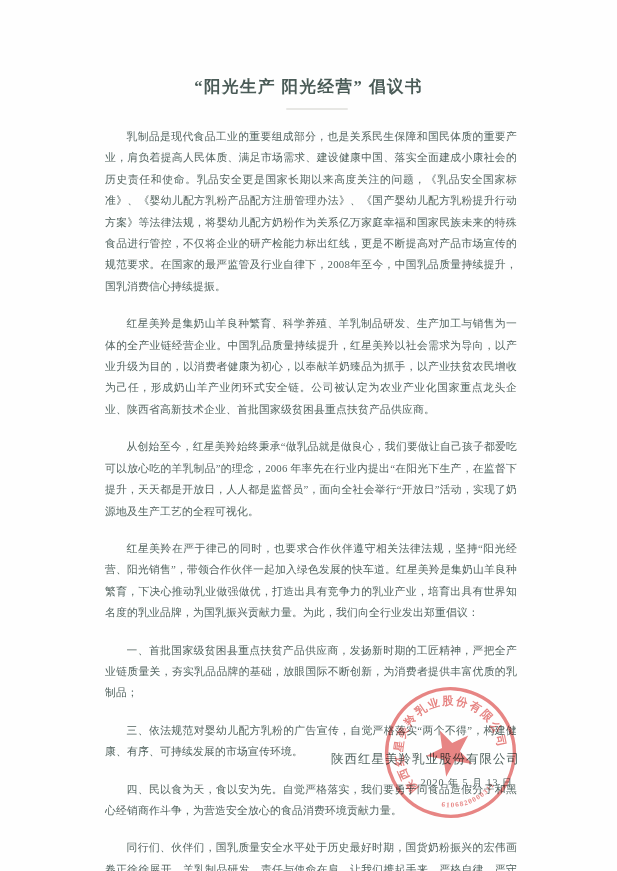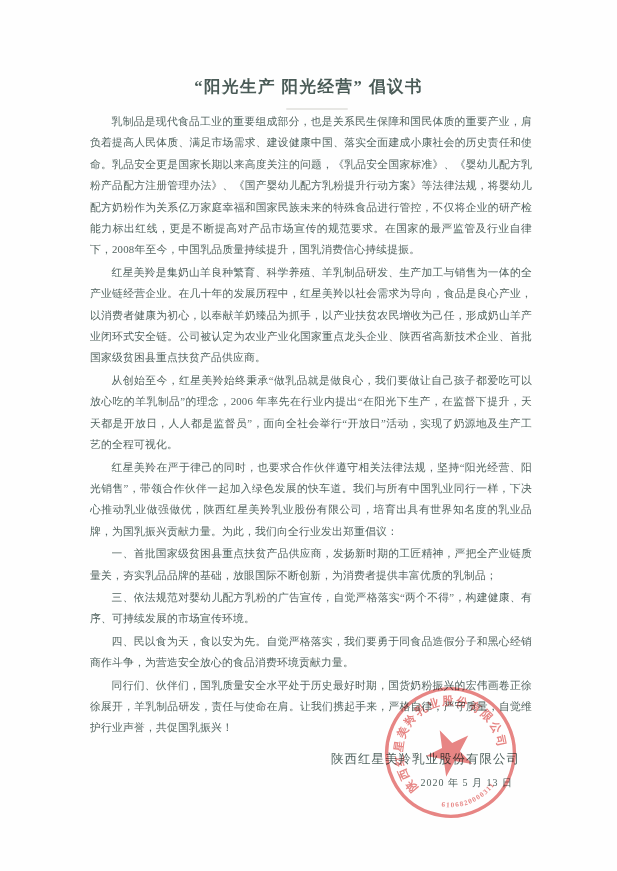--- a/index.html
+++ b/index.html
@@ -33,21 +33,21 @@
   .content {
     position: absolute;
     left: 89px; top: 110px;
     width: 444px;
     font-size: 10.8px;
     line-height: 21.4px;
     text-align: justify;
     color: #51635f;
     letter-spacing: 0.2px;
   }
-  .content p { margin: 1px; text-indent: 2em; }
+  .content p { margin: 16px; text-indent: 2em; }
   .signature-company {
     position: absolute;
     top: 751px; right: 97px;
     font-size: 12.5px;
     letter-spacing: 1px;
     color: #51635f;
   }
   .signature-date {
     position: absolute;
     top: 776px; right: 104px;
@@ -75,23 +75,23 @@
 <body>
 
 <div class="page">
 
   <div class="doc-title">“阳光生产 阳光经营” 倡议书</div>
 
   <div class="scan-artifact"></div>
 
   <div class="content">
     <p>乳制品是现代食品工业的重要组成部分，也是关系民生保障和国民体质的重要产业，肩负着提高人民体质、满足市场需求、建设健康中国、落实全面建成小康社会的历史责任和使命。乳品安全更是国家长期以来高度关注的问题，《乳品安全国家标准》、《婴幼儿配方乳粉产品配方注册管理办法》、《国产婴幼儿配方乳粉提升行动方案》等法律法规，将婴幼儿配方奶粉作为关系亿万家庭幸福和国家民族未来的特殊食品进行管控，不仅将企业的研产检能力标出红线，更是不断提高对产品市场宣传的规范要求。在国家的最严监管及行业自律下，2008年至今，中国乳品质量持续提升，国乳消费信心持续提振。</p>
-    <p>红星美羚是集奶山羊良种繁育、科学养殖、羊乳制品研发、生产加工与销售为一体的全产业链经营企业。在几十年的发展历程中，红星美羚以社会需求为导向，食品是良心产业，以消费者健康为初心，以奉献羊奶臻品为抓手，以产业扶贫农民增收为己任，形成奶山羊产业闭环式安全链。公司被认定为农业产业化国家重点龙头企业、陕西省高新技术企业、首批国家级贫困县重点扶贫产品供应商。</p>
+    <p>红星美羚是集奶山羊良种繁育、科学养殖、羊乳制品研发、生产加工与销售为一体的全产业链经营企业。中国乳品质量持续提升，红星美羚以社会需求为导向，以产业升级为目的，以消费者健康为初心，以奉献羊奶臻品为抓手，以产业扶贫农民增收为己任，形成奶山羊产业闭环式安全链。公司被认定为农业产业化国家重点龙头企业、陕西省高新技术企业、首批国家级贫困县重点扶贫产品供应商。</p>
     <p>从创始至今，红星美羚始终秉承“做乳品就是做良心，我们要做让自己孩子都爱吃可以放心吃的羊乳制品”的理念，2006 年率先在行业内提出“在阳光下生产，在监督下提升，天天都是开放日，人人都是监督员”，面向全社会举行“开放日”活动，实现了奶源地及生产工艺的全程可视化。</p>
-    <p>红星美羚在严于律己的同时，也要求合作伙伴遵守相关法律法规，坚持“阳光经营、阳光销售”，带领合作伙伴一起加入绿色发展的快车道。我们与所有中国乳业同行一样，下决心推动乳业做强做优，陕西红星美羚乳业股份有限公司，培育出具有世界知名度的乳业品牌，为国乳振兴贡献力量。为此，我们向全行业发出郑重倡议：</p>
+    <p>红星美羚在严于律己的同时，也要求合作伙伴遵守相关法律法规，坚持“阳光经营、阳光销售”，带领合作伙伴一起加入绿色发展的快车道。红星美羚是集奶山羊良种繁育，下决心推动乳业做强做优，打造出具有竞争力的乳业产业，培育出具有世界知名度的乳业品牌，为国乳振兴贡献力量。为此，我们向全行业发出郑重倡议：</p>
     <p>一、首批国家级贫困县重点扶贫产品供应商，发扬新时期的工匠精神，严把全产业链质量关，夯实乳品品牌的基础，放眼国际不断创新，为消费者提供丰富优质的乳制品；</p>
     <p>三、依法规范对婴幼儿配方乳粉的广告宣传，自觉严格落实“两个不得”，构建健康、有序、可持续发展的市场宣传环境。</p>
     <p>四、民以食为天，食以安为先。自觉严格落实，我们要勇于同食品造假分子和黑心经销商作斗争，为营造安全放心的食品消费环境贡献力量。</p>
     <p>同行们、伙伴们，国乳质量安全水平处于历史最好时期，国货奶粉振兴的宏伟画卷正徐徐展开，羊乳制品研发，责任与使命在肩。让我们携起手来，严格自律，严守质量，自觉维护行业声誉，共促国乳振兴！</p>
   </div>
 
   <div class="signature-company">陕西红星美羚乳业股份有限公司</div>
   <div class="signature-date">2020 年 5 月 13 日</div>
 
   <div class="seal">

